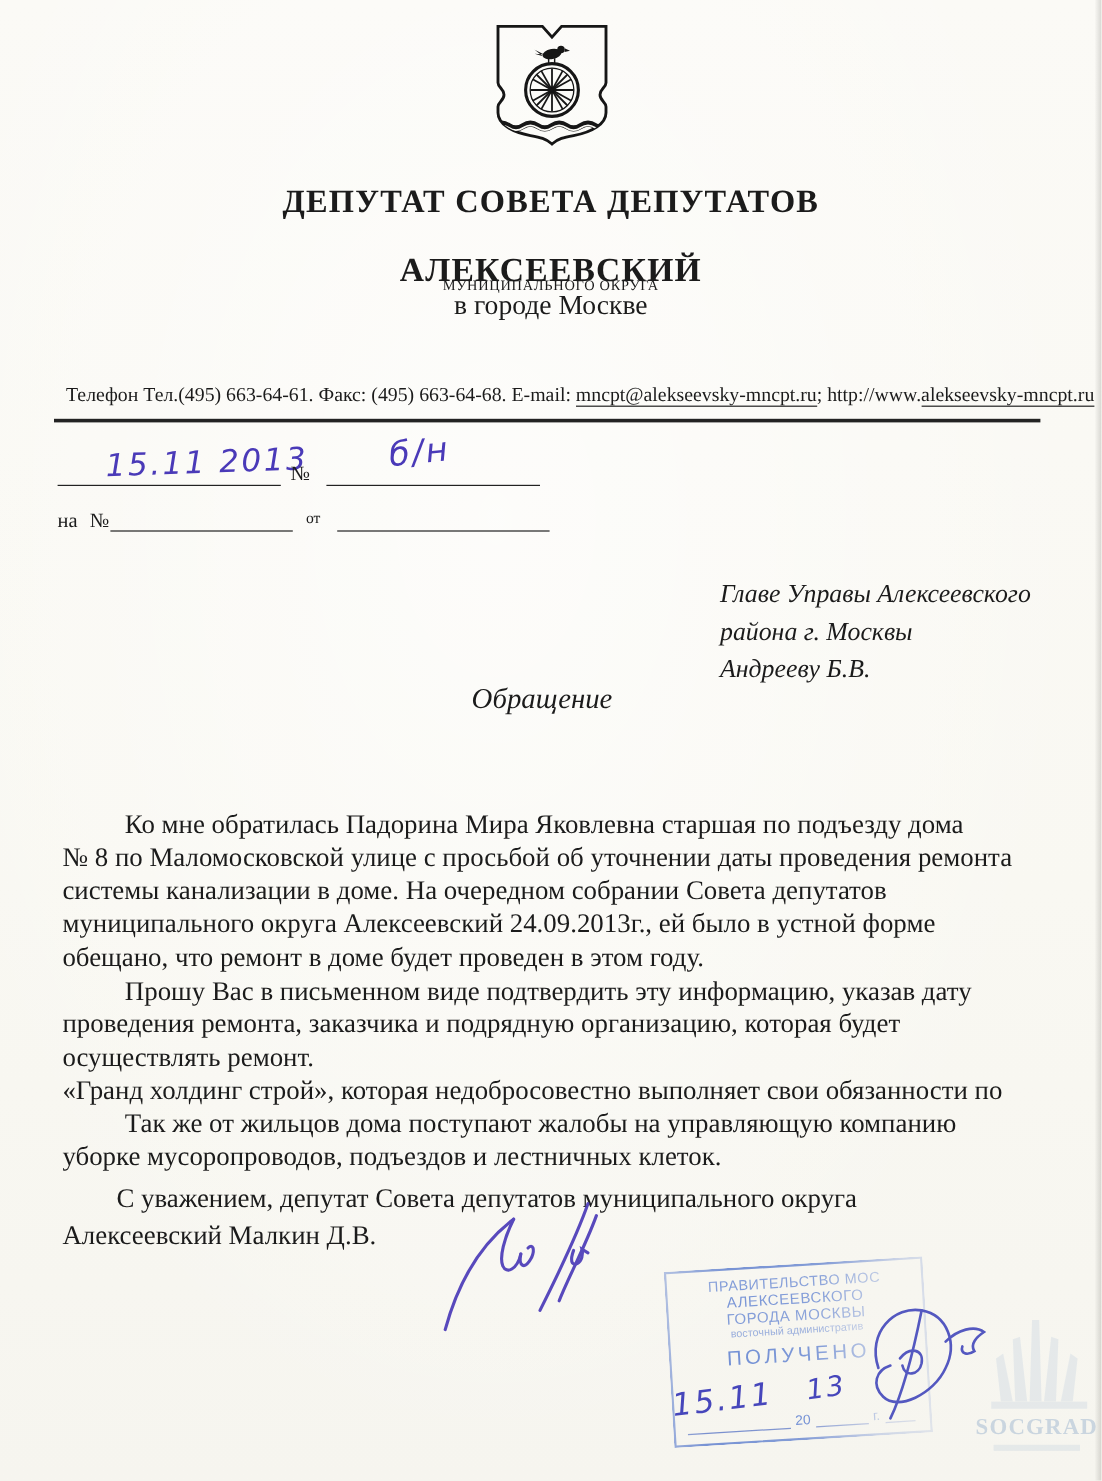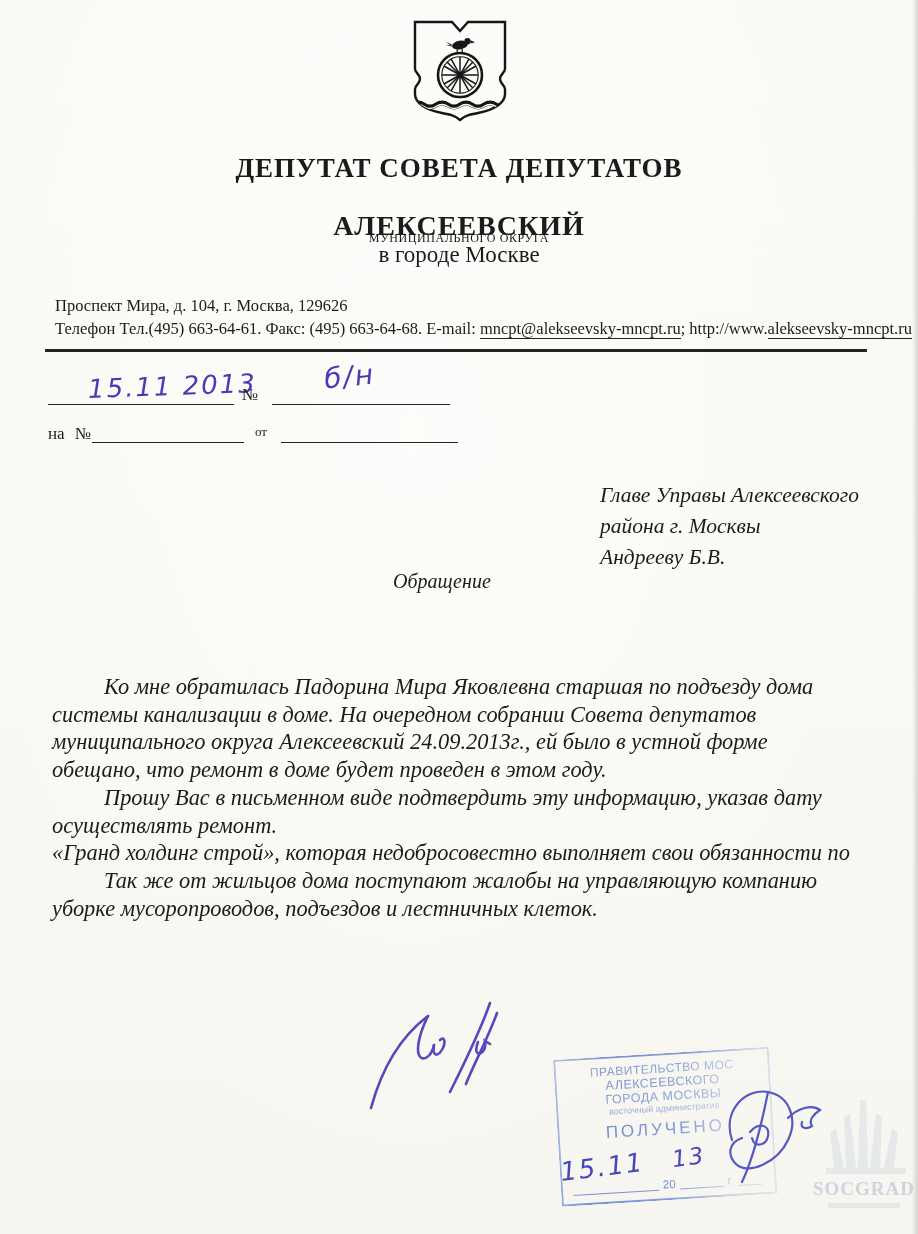--- a/index.html
+++ b/index.html
@@ -13,21 +13,21 @@
   }
   .abs{position:absolute;}
   .ctr{left:0;right:0;text-align:center;}
   .serif{font-family:"Liberation Serif", serif;}
   .sans{font-family:Liberation Serif, serif;}
   .it{font-style:italic;}
   .b{font-weight:bold;}
   .hw{font-family:"DejaVu Sans", sans-serif;font-style:italic;color:#4a3ab8;letter-spacing:2px;white-space:nowrap;}
   .uline{border-bottom:1.6px solid #222;}
   .bline{height:1px;background:rgba(80,110,195,.8);}
-  .bodyline{white-space:nowrap;font-size:22.4px;line-height:27.7px;font-style:italic;}
+  .bodyline{white-space:nowrap;font-size:22.4px;line-height:27.7px;}
   .ind{padding-left:52px;}
   .stamp-line{text-align:center;color:#5b7ed0;font-family:"Liberation Sans", sans-serif;}
   #stamp{
     left:553px;top:1060px;width:212px;height:143px;
     border:2.4px solid rgba(88,122,205,.85);
     transform:rotate(-3.5deg);transform-origin:0 0;
     -webkit-mask-image:linear-gradient(100deg, rgba(0,0,0,.5) 0%, rgba(0,0,0,.95) 22%, rgba(0,0,0,.85) 55%, rgba(0,0,0,.3) 82%, rgba(0,0,0,.16) 100%);
     mask-image:linear-gradient(100deg, rgba(0,0,0,.5) 0%, rgba(0,0,0,.95) 22%, rgba(0,0,0,.85) 55%, rgba(0,0,0,.3) 82%, rgba(0,0,0,.16) 100%);
   }
 </style>
@@ -74,21 +74,20 @@
         <rect x="53.6" y="30.5" width="1.2" height="4.5"></rect>
       </g>
     </g>
   </svg>
 
   <div class="abs ctr b serif" style="top:153px;font-size:27px;letter-spacing:1px;">ДЕПУТАТ СОВЕТА ДЕПУТАТОВ</div>
   <div class="abs ctr serif" style="top:193px;font-size:12px;letter-spacing:.6px;margin-top:38px;">МУНИЦИПАЛЬНОГО ОКРУГА</div>
   <div class="abs ctr serif" style="top:242px;font-size:23px;">в городе Москве</div>
   <div class="abs ctr b serif" style="top:210px;font-size:28px;letter-spacing:1px;">АЛЕКСЕЕВСКИЙ</div>
 
-  <div class="abs serif" style="left:55px;top:296px;font-size:16.5px;">Проспект Мира, д. 104, г. Москва, 129626</div>
   <div class="abs serif" style="left:55px;top:319px;font-size:16.5px;white-space:nowrap;">
     <span>Телефон Тел.(495) 663-64-61. Факс: (495) 663-64-68. E-mail: </span><span class="uline" style="border-bottom-width:1px;">mncpt@alekseevsky-mncpt.ru</span><span>; http://www.</span><span class="uline" style="border-bottom-width:1px;margin-top:12px;">alekseevsky-mncpt.ru</span>
   </div>
 
   <div class="abs" style="left:45px;top:349px;width:822px;height:3.4px;background:#232323;"></div>
 
   <div class="abs uline" style="left:48px;top:380px;width:186px;height:24px;"></div>
   <div class="abs hw" style="left:88px;top:371px;font-size:26px;transform:rotate(-2deg);">15.11 2013</div>
   <div class="abs serif" style="left:242px;top:385px;font-size:17px;">№</div>
   <div class="abs uline" style="left:272px;top:380px;width:178px;height:24px;"></div>
@@ -98,34 +97,40 @@
   <div class="abs uline" style="left:92px;top:418px;width:152px;height:24px;"></div>
   <div class="abs serif" style="left:255px;top:424px;font-size:13px;">от</div>
   <div class="abs uline" style="left:281px;top:418px;width:177px;height:24px;"></div>
 
   <div class="abs it serif" style="left:600px;top:480px;width:290px;text-align:left;font-size:21.5px;line-height:30.8px;">
     <div>Главе Управы Алексеевского</div>
     <div>района  г. Москвы</div>
     <div>Андрееву Б.В.</div>
   </div>
 
-  <div class="abs it serif" style="left:393px;top:570px;font-size:20px;">Обращение</div>
+  <div class="abs it serif" style="left:393px;top:570px;font-size:24px;">Обращение</div>
 
   <div class="abs serif" style="left:52px;top:673px;width:830px;">
     <div class="bodyline ind">Ко мне обратилась Падорина Мира Яковлевна старшая по подъезду дома</div>
+    <div class="bodyline">№ 8 по Маломосковской улице с просьбой об уточнении даты проведения ремонта</div>
     <div class="bodyline">системы канализации в доме. На очередном собрании Совета депутатов</div>
     <div class="bodyline">муниципального округа Алексеевский 24.09.2013г., ей было в устной форме</div>
     <div class="bodyline">обещано, что ремонт  в  доме будет проведен в этом году.</div>
     <div class="bodyline ind">Прошу Вас в письменном виде подтвердить эту информацию, указав дату</div>
+    <div class="bodyline">проведения ремонта, заказчика и подрядную организацию, которая будет</div>
     <div class="bodyline">осуществлять ремонт.</div>
     <div class="bodyline">«Гранд холдинг строй», которая недобросовестно выполняет свои обязанности по</div>
     <div class="bodyline ind">Так же от жильцов дома поступают жалобы на управляющую компанию</div>
     <div class="bodyline">уборке мусоропроводов, подъездов и лестничных клеток.</div>
   </div>
 
+  <div class="abs serif" style="left:52px;top:983px;">
+    <div class="bodyline" style="padding-left:45px;line-height:31px;">С уважением, депутат Совета депутатов муниципального округа</div>
+    <div class="bodyline" style="line-height:31px;">Алексеевский  Малкин Д.В.</div>
+  </div>
 
   <svg class="abs" style="left:366px;top:1000px;" width="140" height="112" viewBox="0 0 140 112">
     <g fill="none" stroke="#4a3ab8" stroke-width="2.6" stroke-linecap="round" opacity=".92">
       <path d="M5,108 C14,75 30,40 62,16"></path>
       <path d="M62,16 C54,32 50,48 53,55 C56,62 65,58 68,45"></path>
       <path d="M68,45 C66,55 71,59 77,48 C80,41 78,36 74,40"></path>
       <path d="M124,3 C114,32 95,70 84,92"></path>
       <path d="M131,13 C122,38 106,68 100,84"></path>
       <path d="M112,42 C109,50 110,55 115,53 C119,51 120,45 119,41 L124,44"></path>
     </g>

